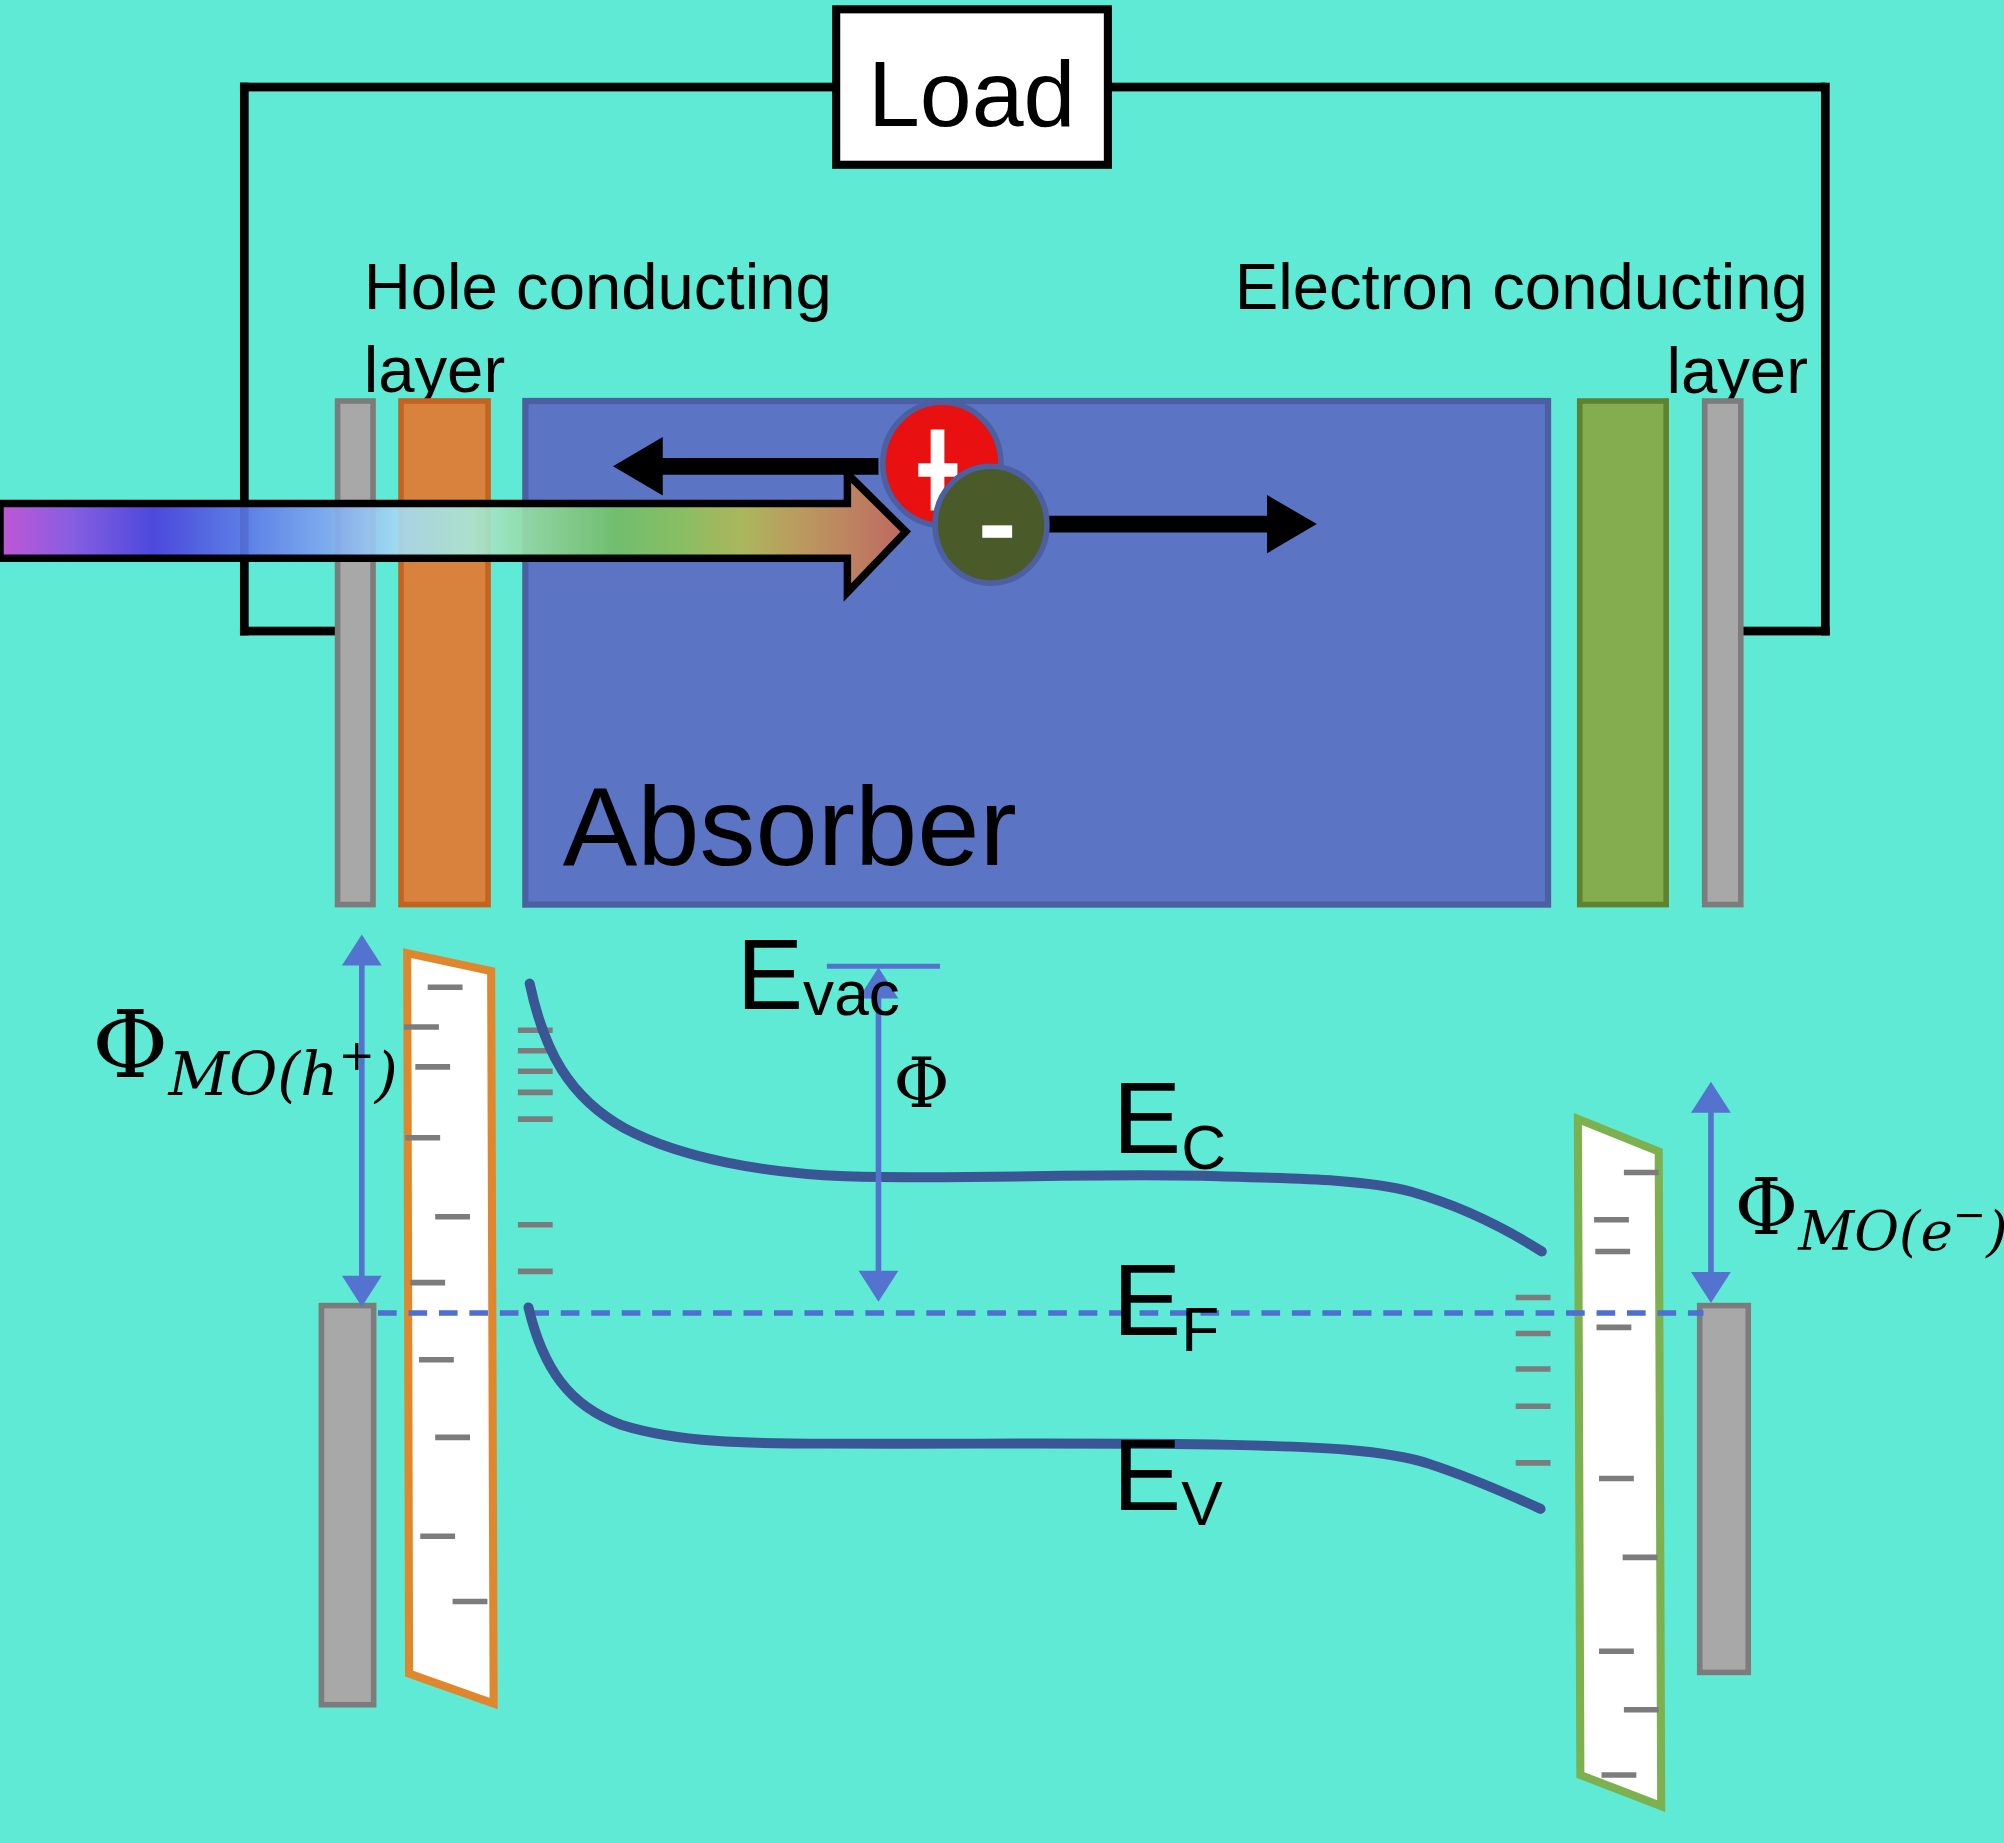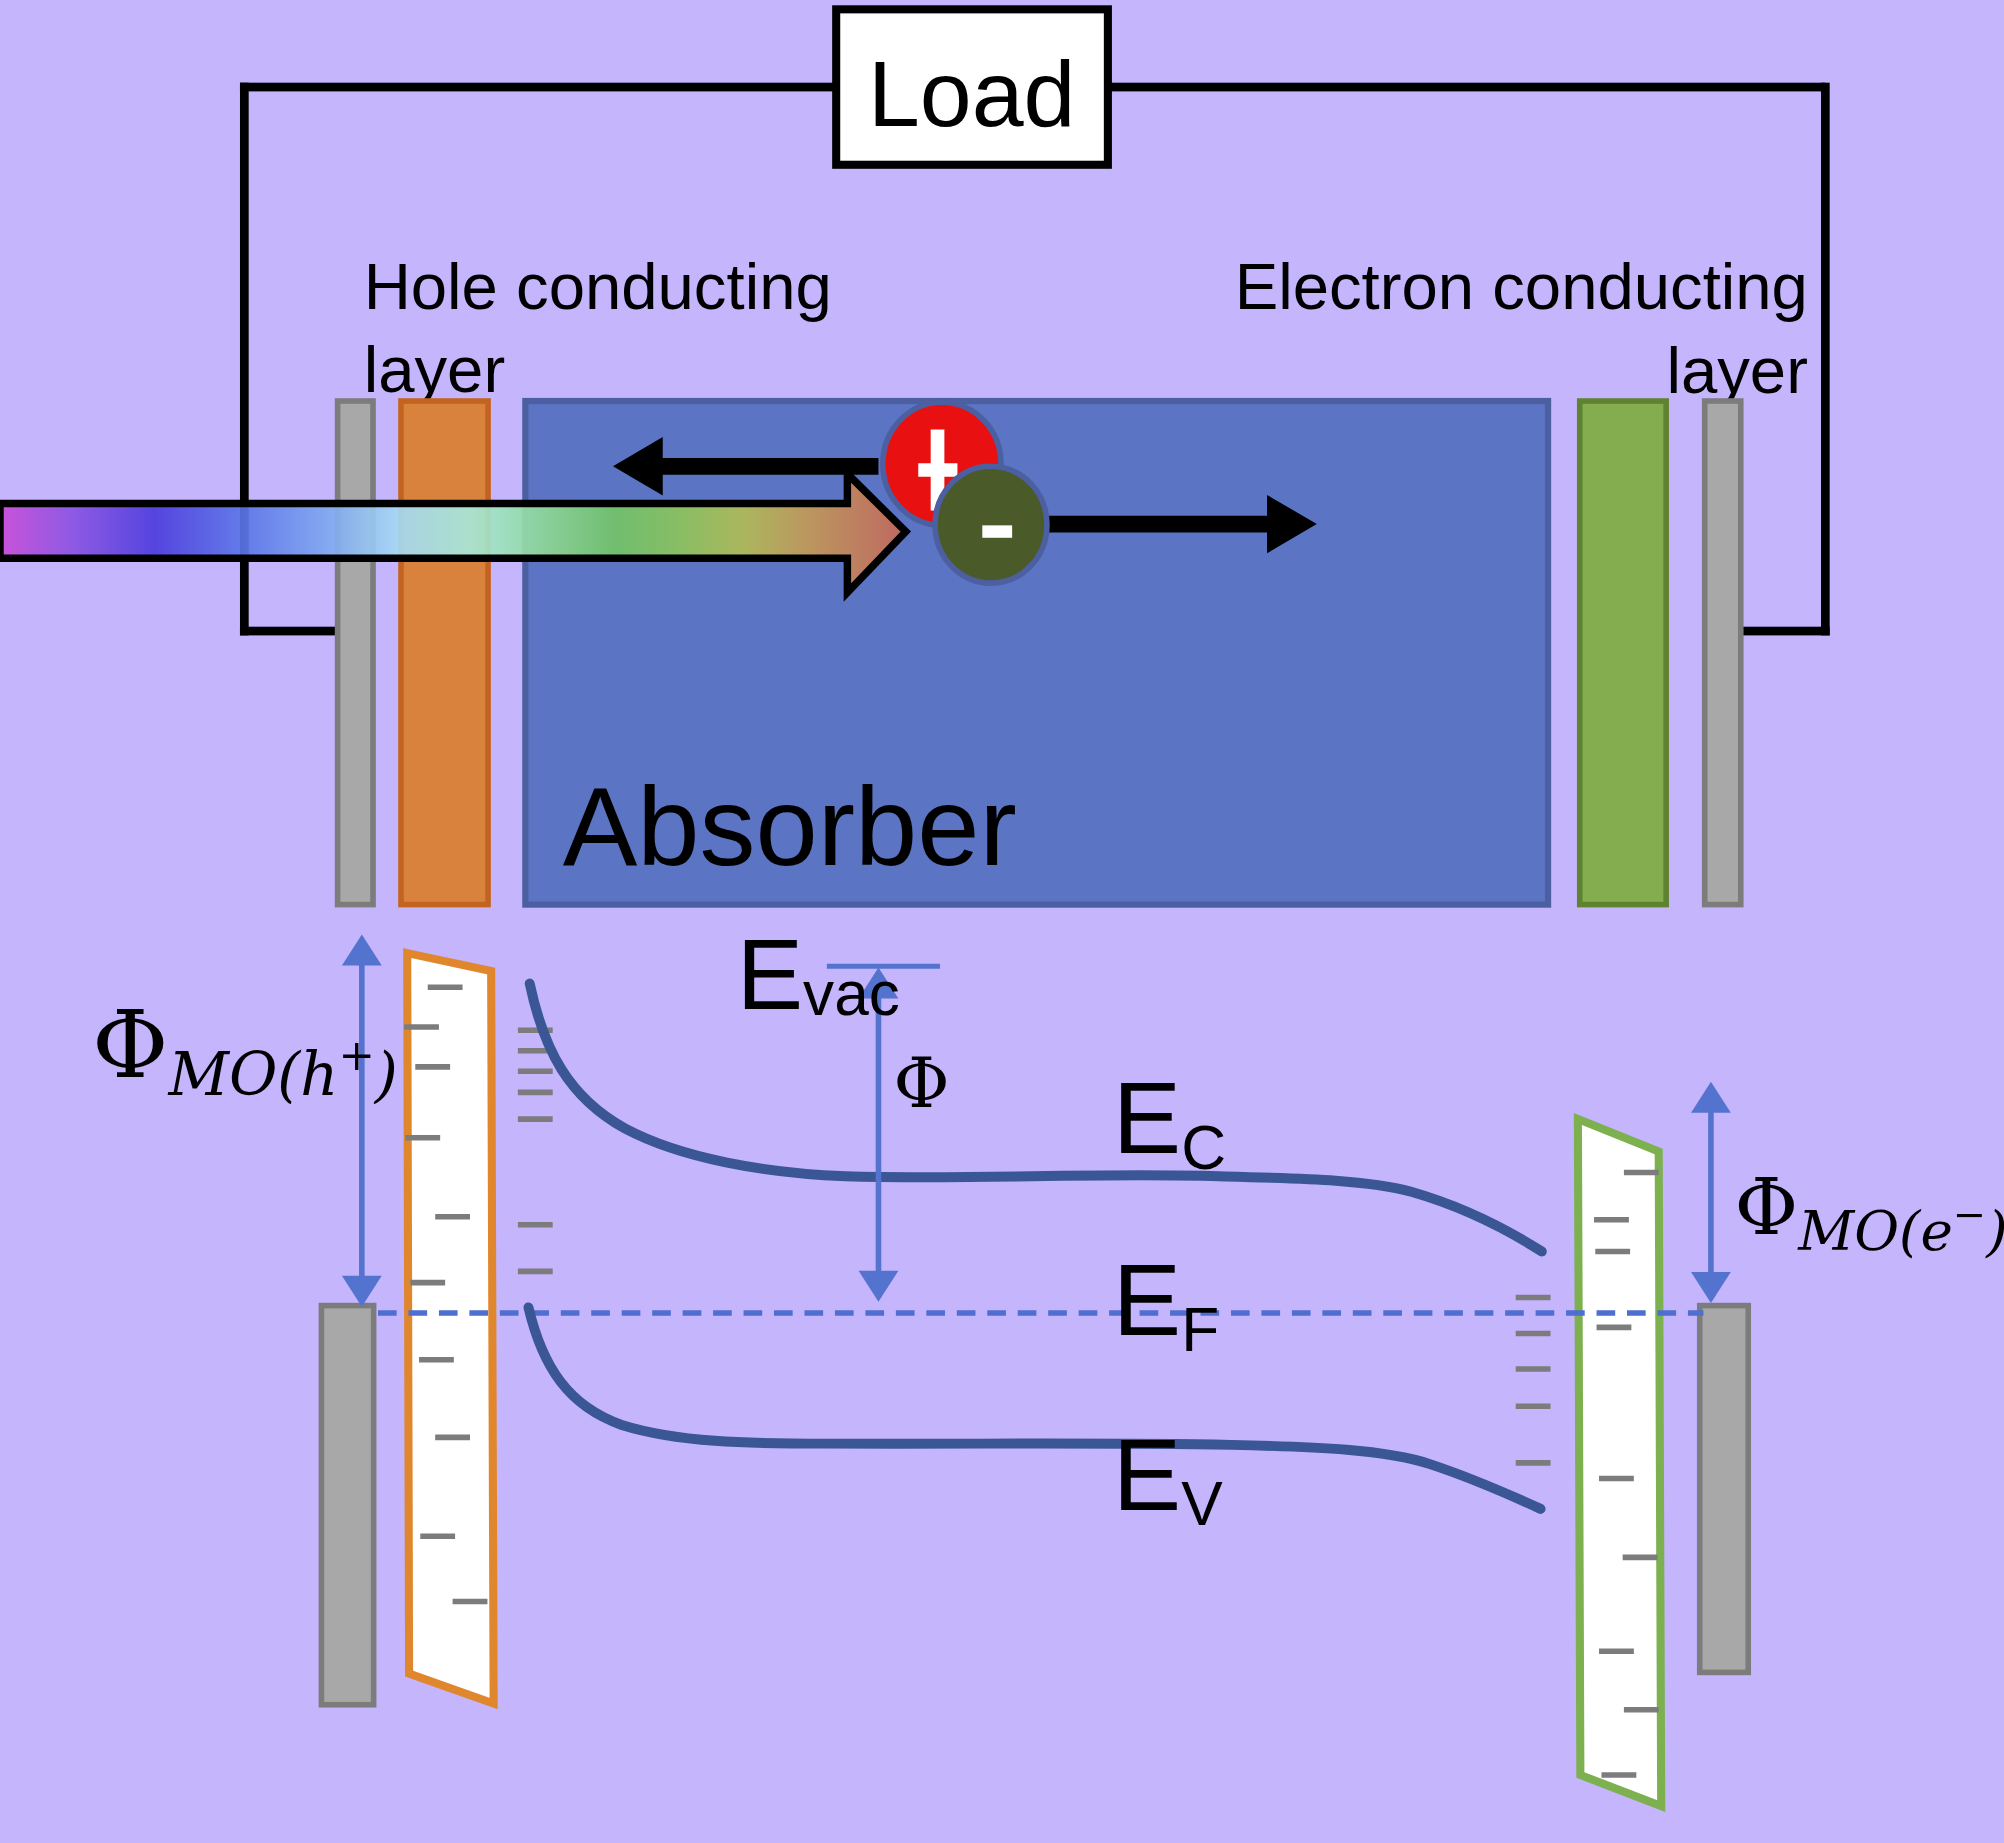--- a/index.html
+++ b/index.html
@@ -1,16 +1,16 @@
 <!DOCTYPE html>
 <html style="--wire: #000000; --text: #000000; --absorber: #5b74c4; --absorber-border: #4c5fa0; --orange: #d9823d; --orange-border: #c2641f; --orange-line: #e0872e; --green: #83ad4e; --green-border: #5f8230; --green-line: #7db04f; --gray: #a8a8a8; --gray-border: #7c7c7c; --tick: #7c7c7c; --navy: #3a5694; --blue: #5473ce; --blue-dash: #4e6ed0; --red: #e81010; --olive: #4a5a28; --circle-ring: #4c5fa0;font-size:10px"><head>
 <meta charset="utf-8">
 <style>
   html,body{margin:0;padding:0;background:#ffffff;}
-  .stage{width:2005px;height:1844px;position:relative;background:#c4b5fd;}
+  .stage{width:2005px;height:1844px;position:relative;background:#5eead4;}
   svg{display:block;}
   .t{font-family:"Liberation Sans",sans-serif;fill:var(--text);}
   .m{font-family:"DejaVu Serif",serif;fill:var(--text);}
   .mi{font-family:"DejaVu Serif",serif;font-style:italic;fill:var(--text);}
   .wire{fill:var(--wire);}
   .loadbox{fill:#ffffff;stroke:var(--wire);stroke-width:13;}
   .bar-gray{fill:var(--gray);stroke:var(--gray-border);stroke-width:9;}
   .bar-orange{fill:var(--orange);stroke:var(--orange-border);stroke-width:9;}
   .bar-absorber{fill:var(--absorber);stroke:var(--absorber-border);stroke-width:10;}
   .bar-green{fill:var(--green);stroke:var(--green-border);stroke-width:9;}

